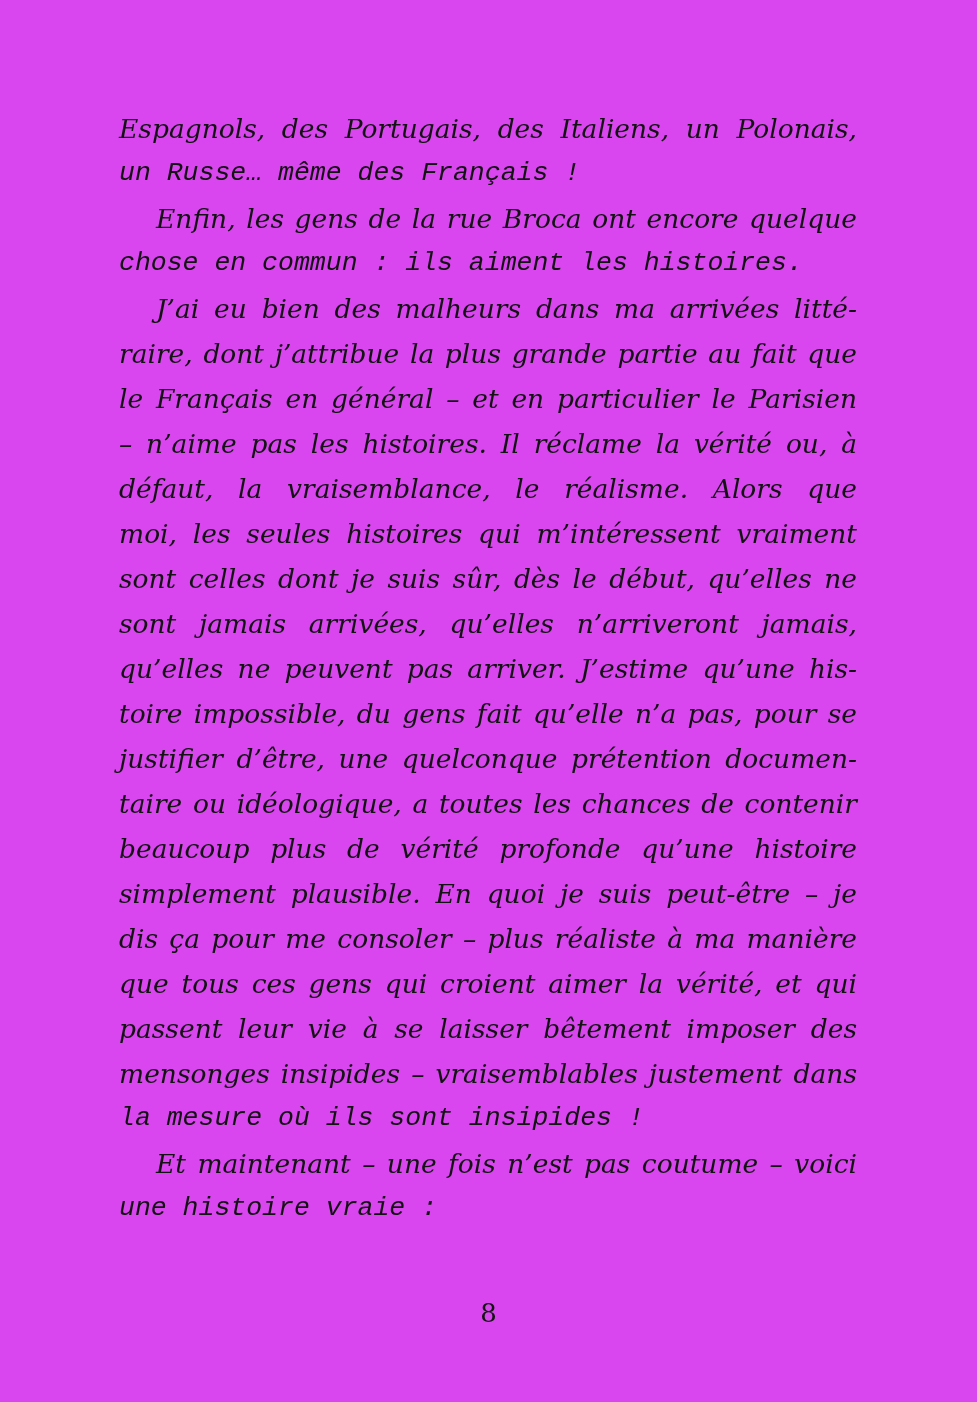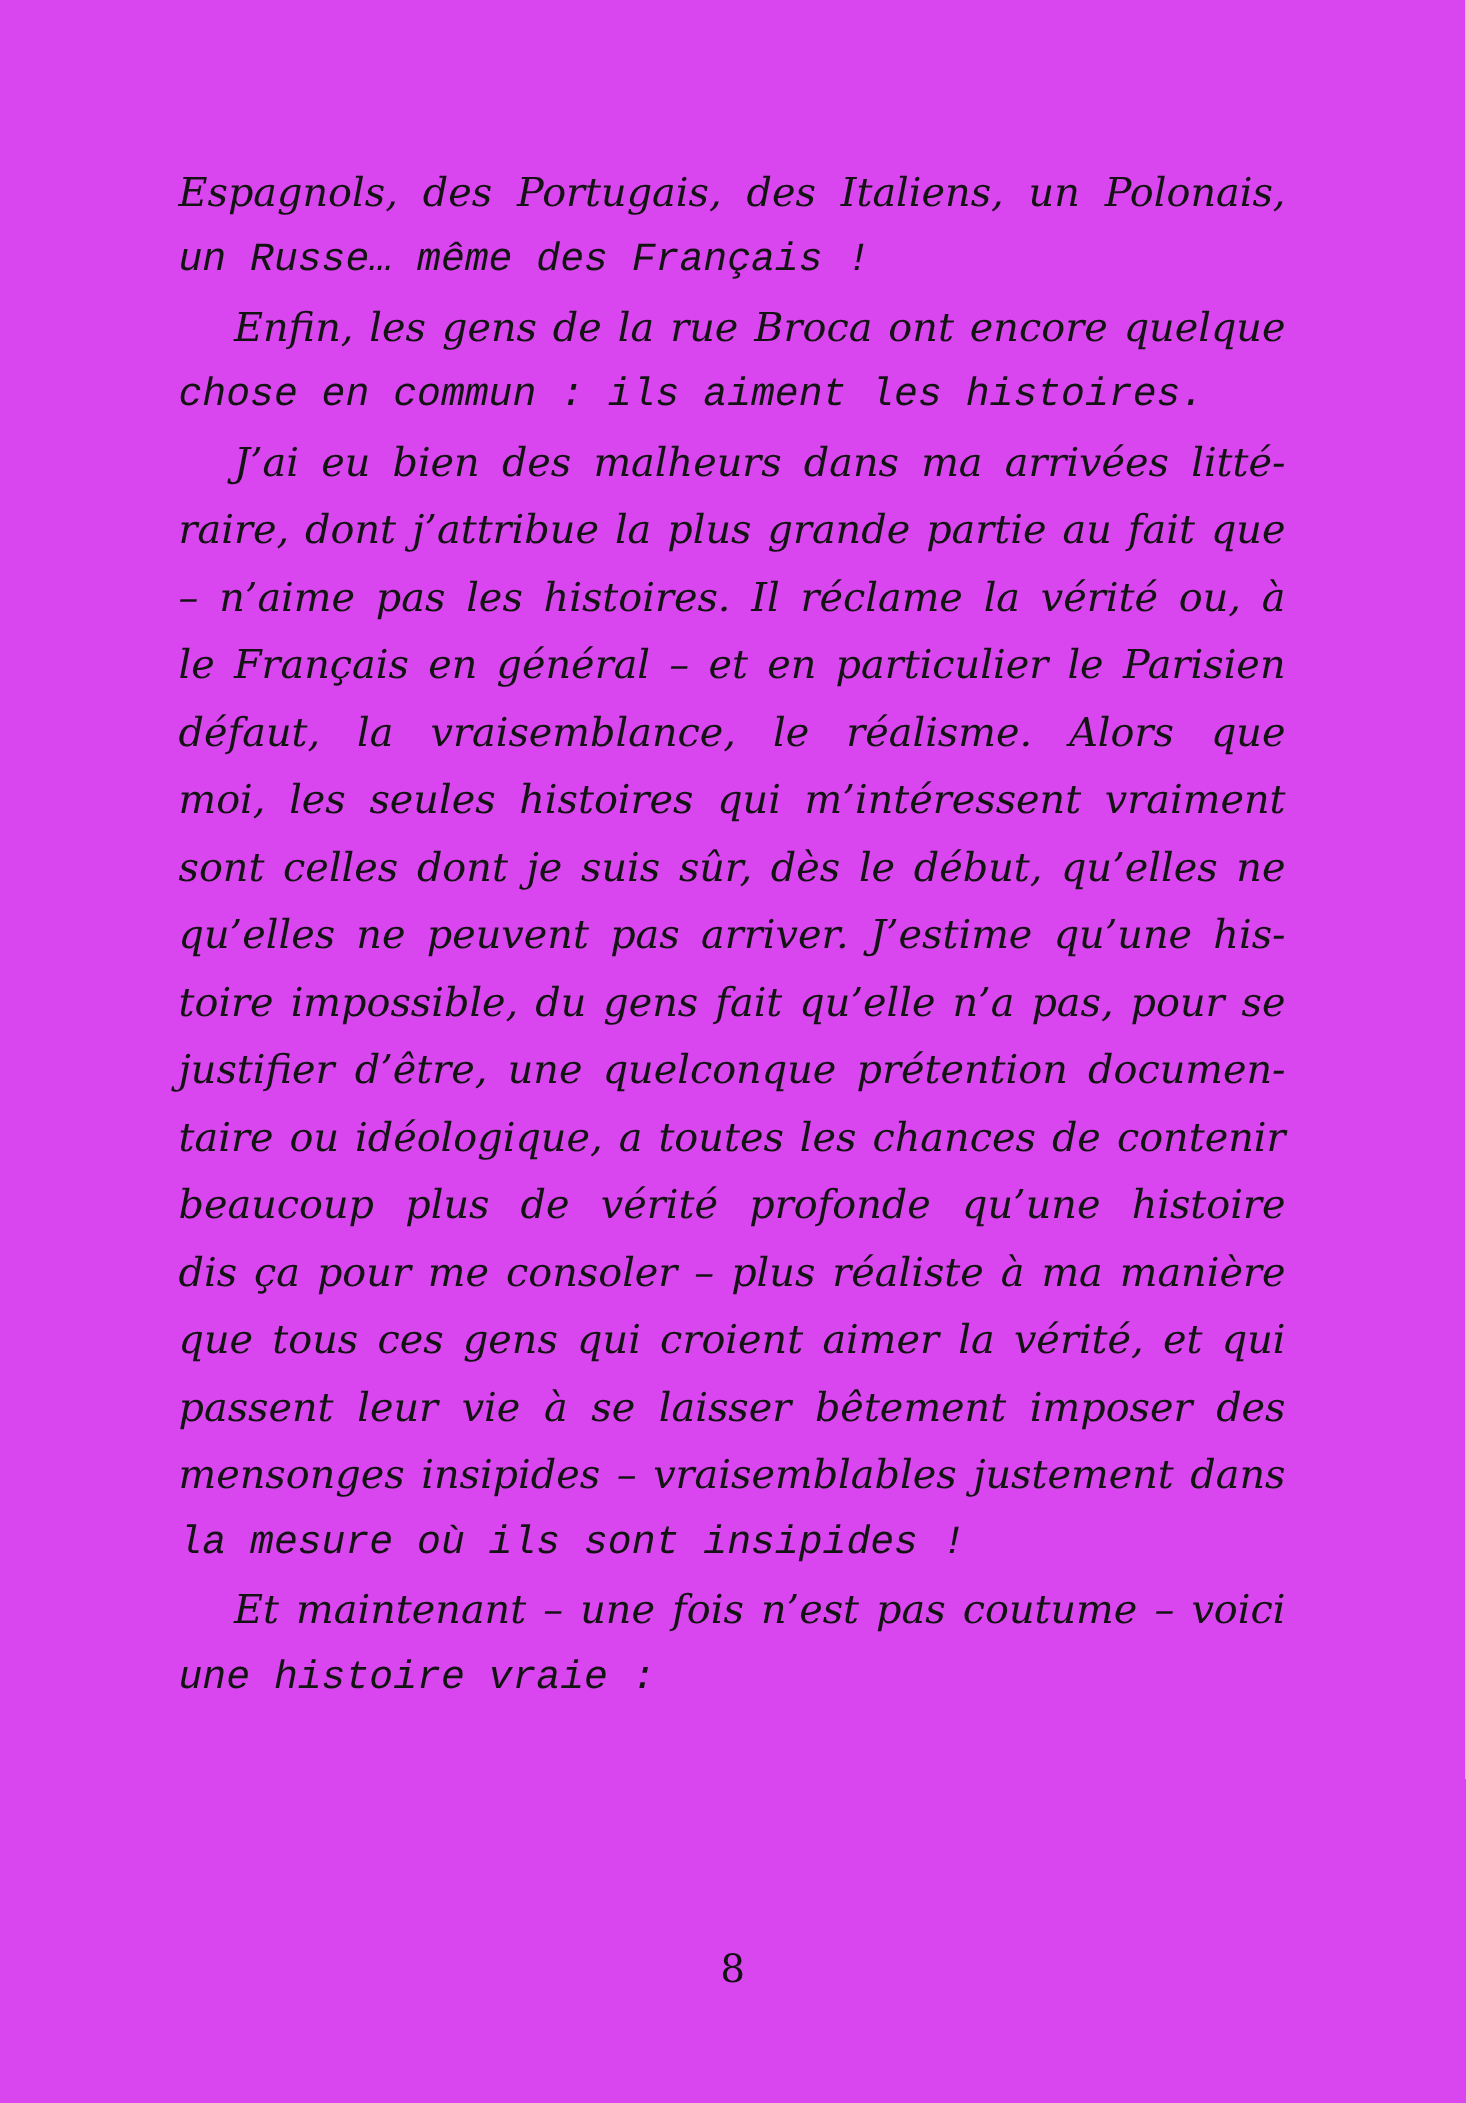--- a/index.html
+++ b/index.html
@@ -64,30 +64,32 @@
         <div class="line">Espagnols, des Portugais, des Italiens, un Polonais,</div>
         <div class="line line-last">un Russe… même des Français !</div>
       </div>
       <div class="paragraph">
         <div class="line line-indent">Enfin, les gens de la rue Broca ont encore quelque</div>
         <div class="line line-last">chose en commun : ils aiment les histoires.</div>
       </div>
       <div class="paragraph">
         <div class="line line-indent">J’ai eu bien des malheurs dans ma arrivées litté-</div>
         <div class="line">raire, dont j’attribue la plus grande partie au fait que</div>
+        <div class="line">le Français en général – et en particulier le Parisien</div>
         <div class="line">– n’aime pas les histoires. Il réclame la vérité ou, à</div>
-        <div class="line">le Français en général – et en particulier le Parisien</div>
         <div class="line">défaut, la vraisemblance, le réalisme. Alors que</div>
         <div class="line">moi, les seules histoires qui m’intéressent vraiment</div>
         <div class="line">sont celles dont je suis sûr, dès le début, qu’elles ne</div>
+        <div class="line">sont jamais arrivées, qu’elles n’arriveront jamais,</div>
         <div class="line">qu’elles ne peuvent pas arriver. J’estime qu’une his-</div>
         <div class="line">toire impossible, du gens fait qu’elle n’a pas, pour se</div>
         <div class="line">justifier d’être, une quelconque prétention documen-</div>
         <div class="line">taire ou idéologique, a toutes les chances de contenir</div>
         <div class="line">beaucoup plus de vérité profonde qu’une histoire</div>
+        <div class="line">simplement plausible. En quoi je suis peut-être – je</div>
         <div class="line">dis ça pour me consoler – plus réaliste à ma manière</div>
         <div class="line">que tous ces gens qui croient aimer la vérité, et qui</div>
         <div class="line">passent leur vie à se laisser bêtement imposer des</div>
         <div class="line">mensonges insipides – vraisemblables justement dans</div>
         <div class="line line-last">la mesure où ils sont insipides !</div>
       </div>
       <div class="paragraph">
         <div class="line line-indent">Et maintenant – une fois n’est pas coutume – voici</div>
         <div class="line line-last">une histoire vraie :</div>
       </div>

